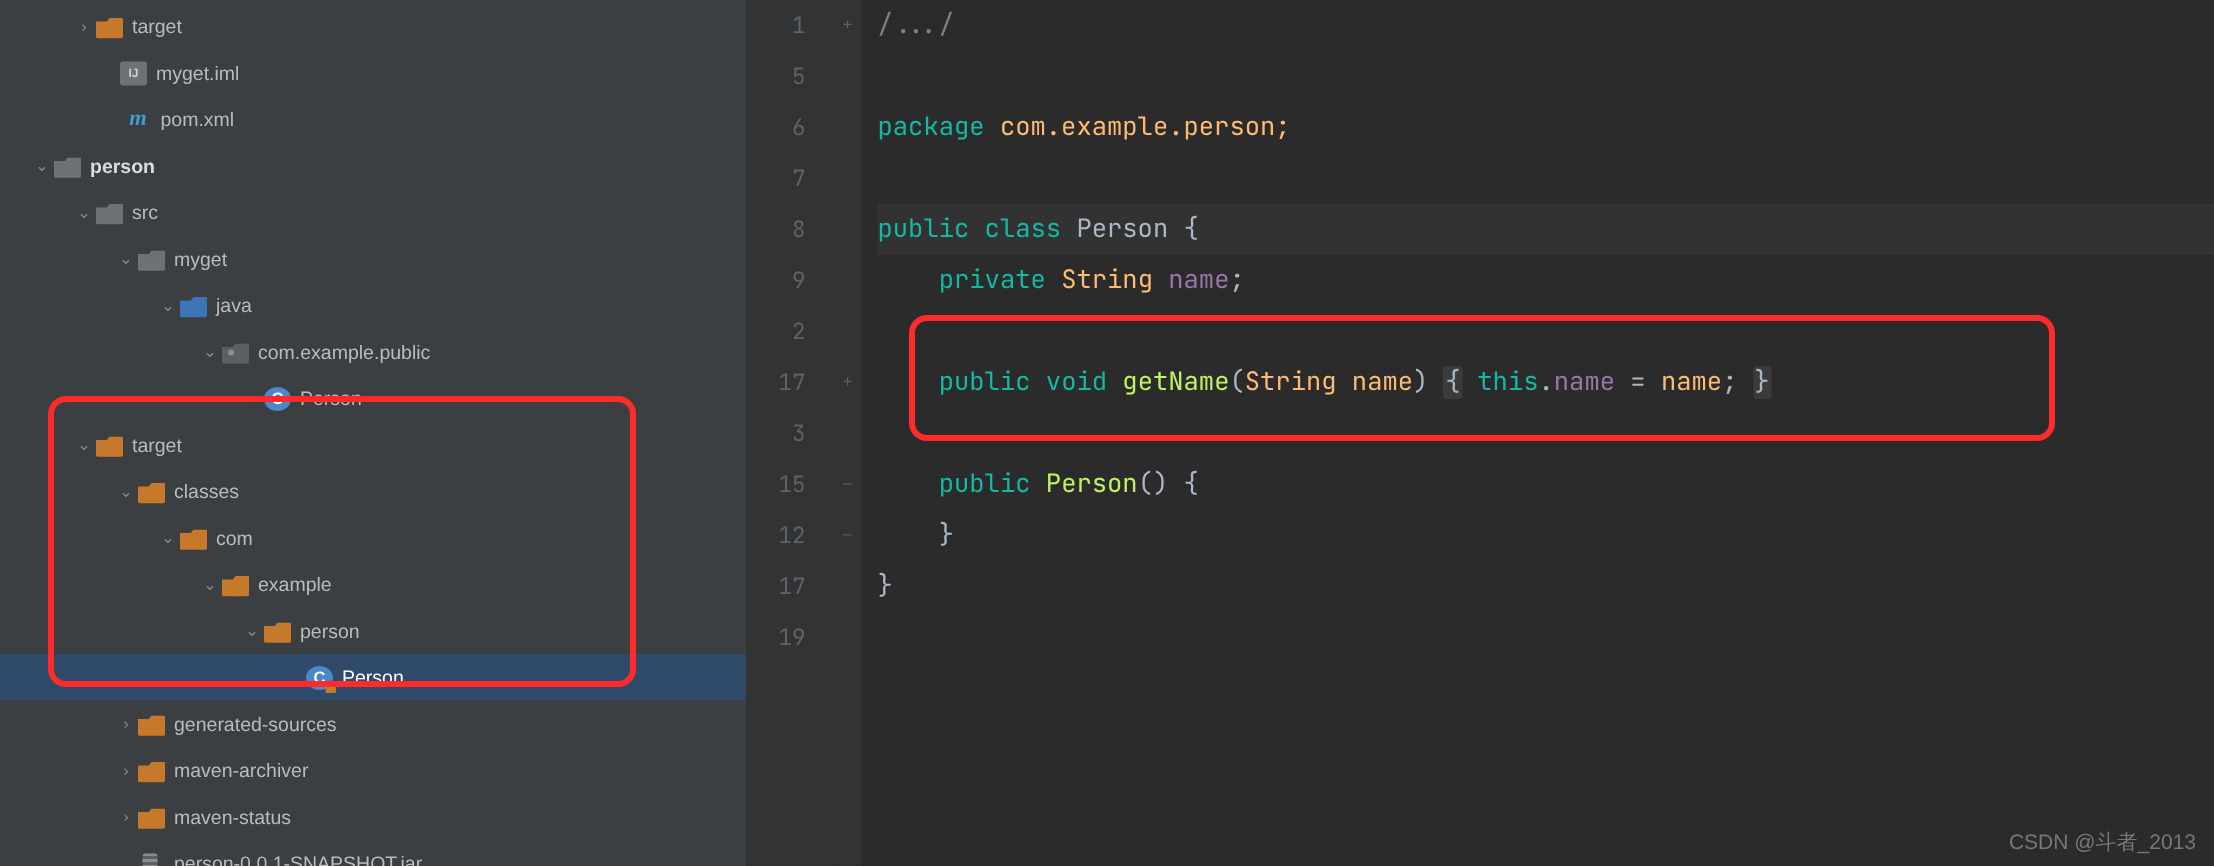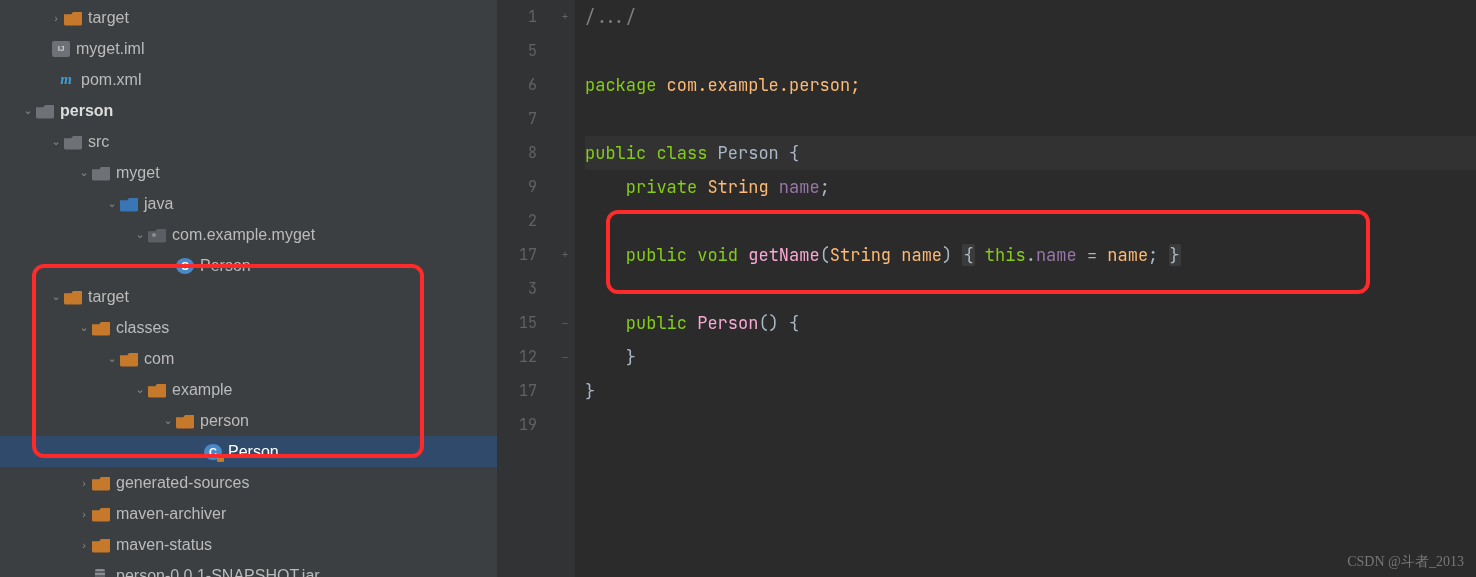--- a/index.html
+++ b/index.html
@@ -50,24 +50,24 @@
     flex: 1;
     font-family: "JetBrains Mono", Menlo, Consolas, monospace;
     font-size: 17px;
     line-height: 34px;
     padding-left: 10px;
     white-space: pre;
   }
   .code .line { height: 34px; }
   .code .hl-line { background: #323232; }
   .cm { color: #808080; } 
-  .kw { color: #84cc16; } 
+  .kw { color: #14b8a6; } 
   .id { color: #fdba74; } 
   .cls { color: #a9b7c6; }
-  .mtd { color: #f9a8d4; }
+  .mtd { color: #bef264; }
   .fld { color: #9876aa; }
   .pn { color: #a9b7c6; }
   .bghint { background:#3b3b3b; border-radius:2px; padding:0 1px;}
 
   
   .tree-row {
     display: flex;
     align-items: center;
     height: 31px;
     padding-left: 6px;
@@ -84,21 +84,21 @@
     text-align: center;
   }
   .icon {
     width: 18px;
     height: 16px;
     display: inline-block;
     margin-right: 6px;
     flex-shrink: 0;
     position: relative;
   }
-  .label { font-size: 16px; }
+  .label { font-size: 13px; }
   .bold { font-weight: 700; color: #dddddd; }
 
   
   .folder-orange::before {
     content: "";
     position: absolute; inset: 1px 0 0 0;
     background: #c7792b;
     clip-path: polygon(0 25%, 40% 25%, 50% 10%, 100% 10%, 100% 100%, 0 100%);
     border-radius: 2px;
   }
@@ -171,38 +171,38 @@
   .anno {
     position: absolute;
     border: 4px solid #ff2a2a;
     border-radius: 12px;
     pointer-events: none;
   }
   .watermark {
     position: absolute;
     right: 12px; bottom: 6px;
     color: #777; font-size: 14px;
-    font-family: Liberation Serif, serif;
+    font-family: Liberation Sans, sans-serif;
   }
 </style>
 </head>
 <body>
 
 <div class="sidebar" id="tree">
     <div class="tree-row" style="padding-left: 48px;">
       <span class="arrow">›</span>
       <span class="icon folder-orange"></span>
       <span class="label">target</span>
     </div>
-    <div class="tree-row" style="padding-left: 36px;">
+    <div class="tree-row" style="padding-left: 64px;">
       <span class="arrow"></span>
       <span class="icon iml"></span>
       <span class="label">myget.iml</span>
     </div>
-    <div class="tree-row" style="padding-left: 41px;">
+    <div class="tree-row" style="padding-left: 67px;">
       <span class="arrow"></span>
       <span class="icon pom"></span>
       <span class="label">pom.xml</span>
     </div>
     <div class="tree-row" style="padding-left: 20px;">
       <span class="arrow">⌄</span>
       <span class="icon folder-gray"></span>
       <span class="label bold">person</span>
     </div>
     <div class="tree-row" style="padding-left: 48px;">
@@ -216,21 +216,21 @@
       <span class="label">myget</span>
     </div>
     <div class="tree-row" style="padding-left: 104px;">
       <span class="arrow">⌄</span>
       <span class="icon folder-blue"></span>
       <span class="label">java</span>
     </div>
     <div class="tree-row" style="padding-left: 132px;">
       <span class="arrow">⌄</span>
       <span class="icon pkg"></span>
-      <span class="label">com.example.myget</span>
+      <span class="label">com.example.public</span>
     </div>
     <div class="tree-row" style="padding-left: 160px;">
       <span class="arrow"></span>
       <span class="icon class-c"></span>
       <span class="label">Person</span>
     </div>
     <div class="tree-row" style="padding-left: 48px;">
       <span class="arrow">⌄</span>
       <span class="icon folder-orange"></span>
       <span class="label">target</span>

